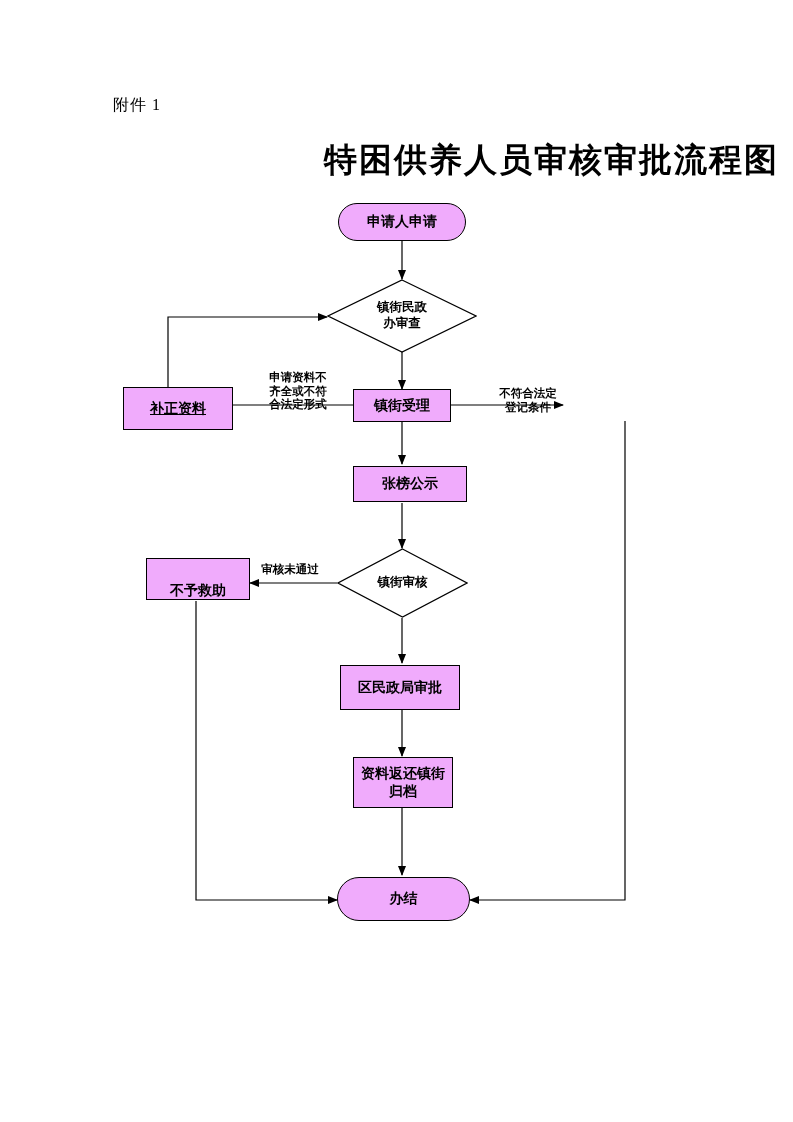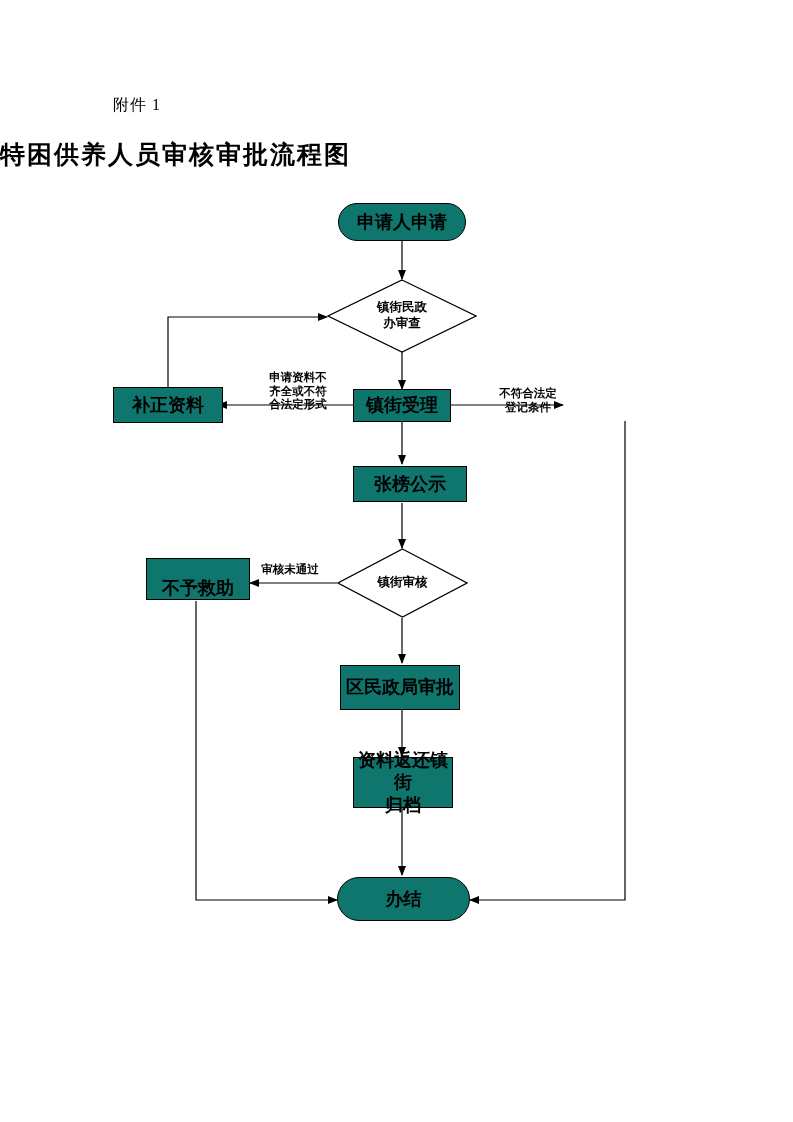--- a/index.html
+++ b/index.html
@@ -23,36 +23,36 @@
     left: 113px;
     top: 95px;
     font-size: 16px;
     letter-spacing: 1px;
   }
   .doc-title {
     position: absolute;
     left: 0;
     top: 138px;
     width: 779px;
-    text-align: left;
-    font-size: 25px;
+    text-align: right;
+    font-size: 33px;
     font-weight: bold;
     letter-spacing: 2px;
   }
   .node {
     position: absolute;
     box-sizing: border-box;
     display: flex;
     align-items: center;
     justify-content: center;
     text-align: center;
-    font-size: 18px;
+    font-size: 14px;
     font-weight: bold;
     line-height: 1.25;
-    background: #0f766e;
+    background: #f0abfc;
     color: #000;
   }
   .rect {
     border: 1px solid #000;
   }
   .stadium {
     border: 1px solid #000;
     border-radius: 22px;
   }
   .diamond-wrap {
@@ -141,21 +141,21 @@
   </div>
 
   <div class="diamond-wrap" style="left:327px; top:279px; width:150px; height:74px;">
     <svg width="150" height="74" viewBox="0 0 150 74">
       <polygon points="75,1 149,37 75,73 1,37" fill="#ffffff" stroke="#000" stroke-width="1.2"></polygon>
     </svg>
     <div class="diamond-label">镇街民政
 办审查</div>
   </div>
 
-  <div class="node rect" style="left:113px; top:387px; width:110px; height:36px;">
+  <div class="node rect" style="left:123px; top:387px; width:110px; height:43px;text-decoration:underline;">
     <span>补正资料</span>
   </div>
 
   <div class="node rect" style="left:353px; top:389px; width:98px; height:33px;">
     <span>镇街受理</span>
   </div>
 
 
   <div class="node rect" style="left:353px; top:466px; width:114px; height:36px;">
     <span>张榜公示</span>

